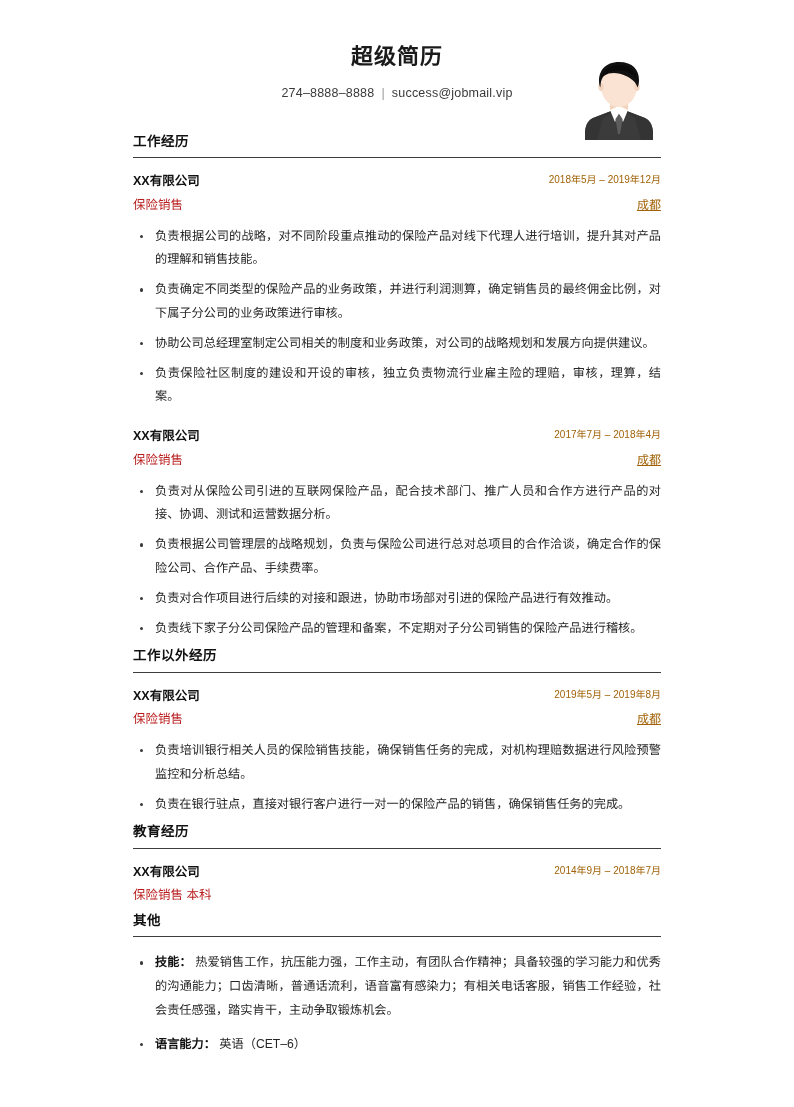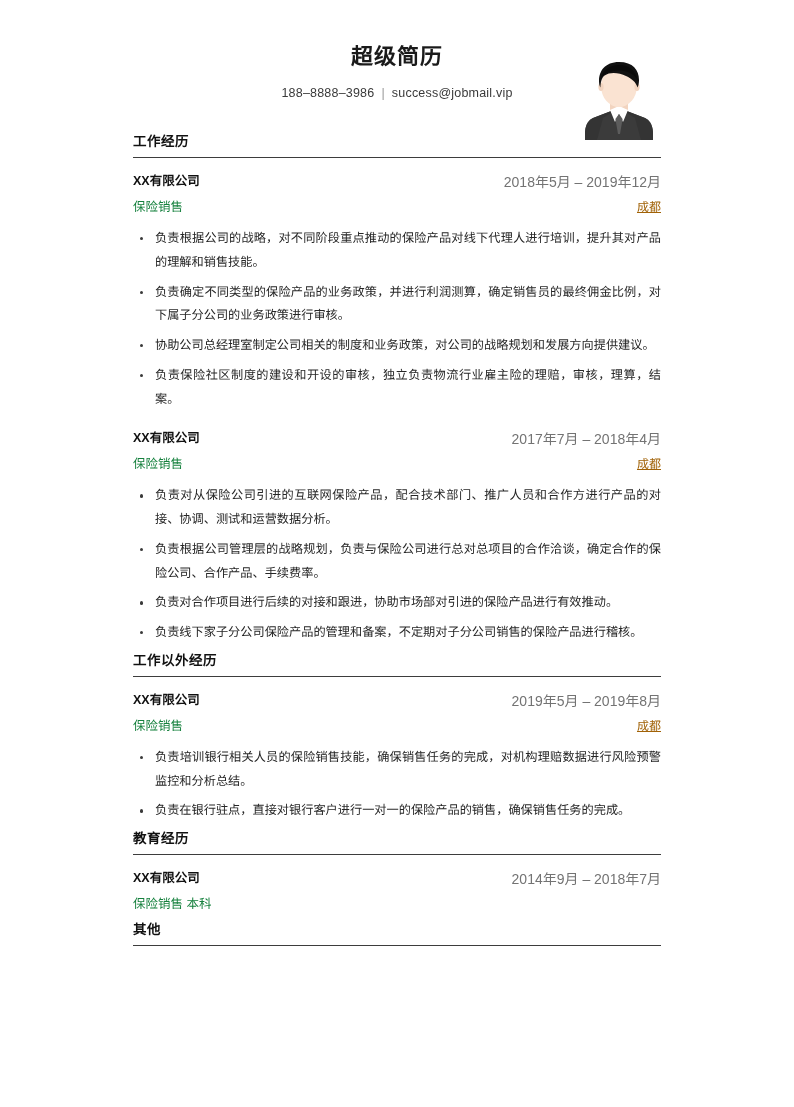--- a/index.html
+++ b/index.html
@@ -97,27 +97,27 @@
   }
   .entry-row.primary {
     margin-bottom: 5px;
   }
   .entry-org {
     font-size: 12.5px;
     font-weight: bold;
     color: #111111;
   }
   .entry-date {
-    font-size: 14px;
-    color: #737373;
+    font-size: 10px;
+    color: #a16207;
     white-space: nowrap;
   }
   .entry-role {
     font-size: 12.5px;
-    color: #15803d;
+    color: #b91c1c;
   }
   .entry-loc {
     font-size: 12px;
     color: #a16207;
     white-space: nowrap;
     text-decoration: underline;
   }
 
   
   .bullets {
@@ -153,21 +153,21 @@
 </style>
 </head>
 <body>
 
 <div class="page">
 
   <div class="header">
     <div class="header-center">
       <div class="resume-title">超级简历</div>
       <div class="contact-line">
-        <span>188–8888–3986</span><span class="contact-sep">|</span><span>success@jobmail.vip</span>
+        <span>274–8888–8888</span><span class="contact-sep">|</span><span>success@jobmail.vip</span>
       </div>
     </div>
 
     <div class="avatar-wrap">
       <svg width="84" height="92" viewBox="0 0 84 92" xmlns="http://www.w3.org/2000/svg">
         <rect x="0" y="0" width="84" height="92" fill="#ffffff"></rect>
 
         <path d="M33 50 h18 v16 h-18 z" fill="#f2d4bf"></path>
 
         <path d="M42 60 L16 70 C10 73 8 79 8 86 L8 92 L76 92 L76 86 C76 79 74 73 68 70 Z" fill="#3b3b3b"></path>
@@ -264,16 +264,24 @@
           <span class="entry-role">保险销售 本科</span>
           <span class="entry-loc"></span>
         </div>
       </div>
     </div>
 
     <div class="section">
       <div class="section-title">其他</div>
       <div class="section-rule"></div>
 
+      <ul class="bullets other-bullets">
+        <li>
+          <span class="dot"></span><span class="lead">技能：</span><span> 热爱销售工作，抗压能力强，工作主动，有团队合作精神；具备较强的学习能力和优秀的沟通能力；口齿清晰，普通话流利，语音富有感染力；有相关电话客服，销售工作经验，社会责任感强，踏实肯干，主动争取锻炼机会。</span>
+        </li>
+        <li>
+          <span class="dot"></span><span class="lead">语言能力：</span><span> 英语（CET–6）</span>
+        </li>
+      </ul>
     </div>
 
   </div>
 </div>
 
 </body></html>

